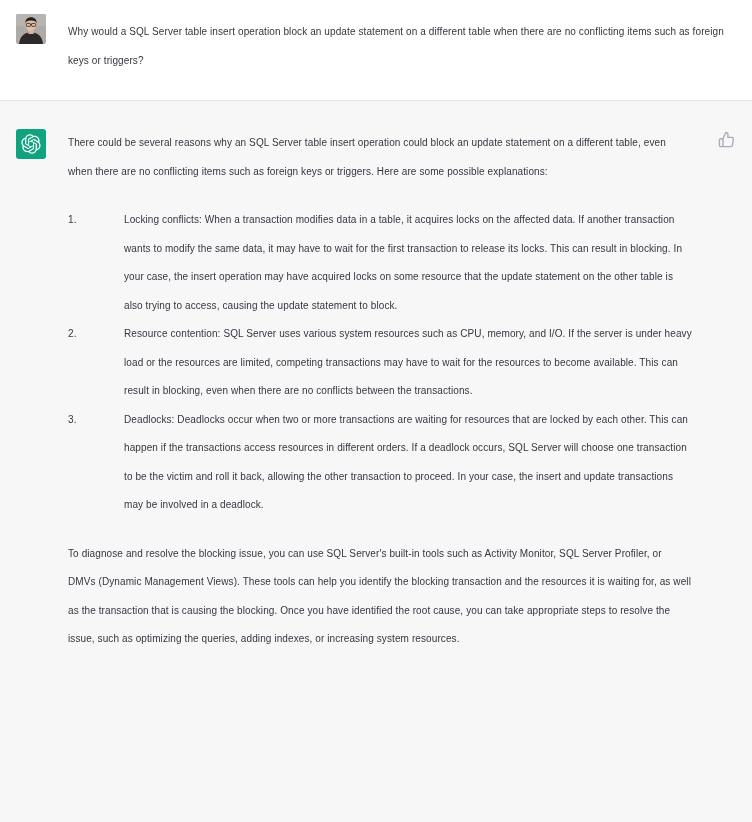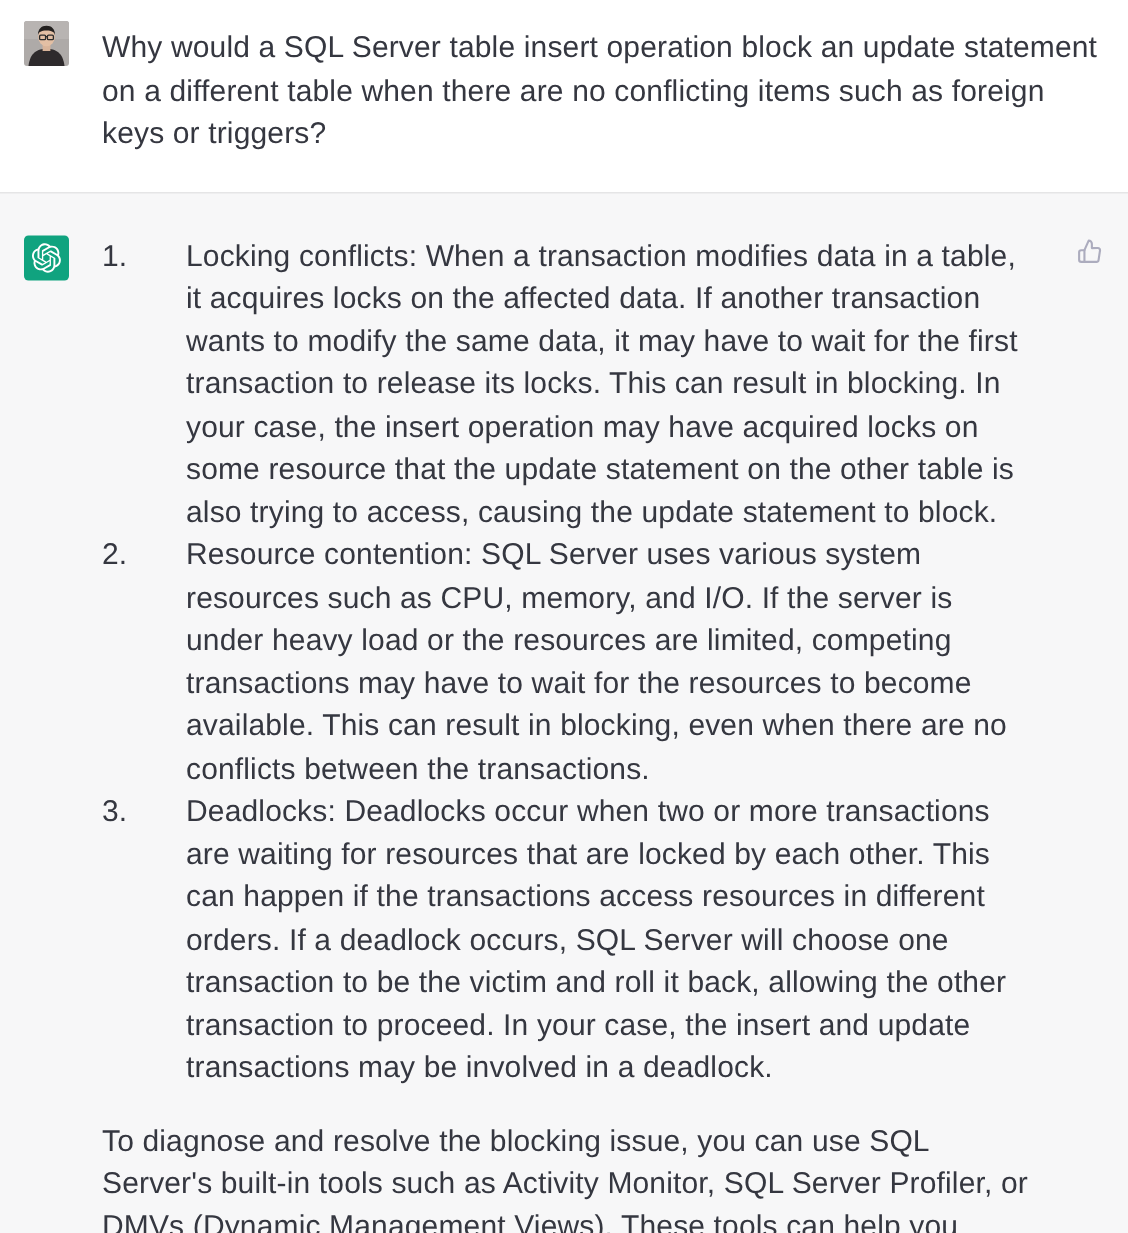--- a/index.html
+++ b/index.html
@@ -44,21 +44,21 @@
     display: flex;
     align-items: center;
     justify-content: center;
     margin-top: 2px;
   }
   .avatar.user-photo { margin-top: -2px; }
   .avatar svg { display: block; }
   .msg-body {
     flex: 1 1 auto;
     max-width: 672px;
-    font-size: 20px;
+    font-size: 10px;
     line-height: 28.5px;
     padding-top: 2px;
     letter-spacing: 0.1px;
   }
   .msg-body p { margin: 0 0 20px 0; }
   .msg-body p:last-child { margin-bottom: 0; }
   .msg-body .user-text { margin: 0; }
   .olist { margin: 0 0 20px 0; }
   .olist-item {
     display: flex;
@@ -114,20 +114,21 @@
   </div>
 
   <div class="message-row assistant">
     <div class="avatar bot">
       <svg width="20" height="20" viewBox="0 0 41 41" fill="#ffffff">
         <path d="M37.5324 16.8707C37.9808 15.5241 38.1363 14.0974 37.9886 12.6859C37.8409 11.2744 37.3934 9.91076 36.676 8.68622C35.6126 6.83404 33.9882 5.3676 32.0373 4.4985C30.0864 3.62941 27.9098 3.40259 25.8215 3.85078C24.8796 2.7893 23.7219 1.94125 22.4257 1.36341C21.1295 0.785575 19.7249 0.491269 18.3058 0.500197C16.1708 0.495044 14.0893 1.16803 12.3614 2.42214C10.6335 3.67624 9.34853 5.44666 8.6917 7.47815C7.30085 7.76286 5.98686 8.3414 4.8377 9.17505C3.68854 10.0087 2.73073 11.0782 2.02839 12.312C0.956464 14.1591 0.498905 16.2988 0.721698 18.4228C0.944492 20.5467 1.83612 22.5449 3.268 24.1293C2.81966 25.4759 2.66413 26.9026 2.81182 28.3141C2.95951 29.7256 3.40701 31.0892 4.12437 32.3138C5.18791 34.1659 6.8123 35.6322 8.76321 36.5013C10.7141 37.3704 12.8907 37.5973 14.9789 37.1492C15.9208 38.2107 17.0786 39.0587 18.3747 39.6366C19.6709 40.2144 21.0755 40.5087 22.4946 40.4998C24.6307 40.5054 26.7133 39.8321 28.4418 38.5772C30.1704 37.3223 31.4556 35.5506 32.1119 33.5179C33.5027 33.2332 34.8167 32.6547 35.9659 31.821C37.115 30.9874 38.0728 29.9178 38.7752 28.684C39.8458 26.8371 40.3023 24.6979 40.0789 22.5748C39.8556 20.4517 38.9639 18.4544 37.5324 16.8707ZM22.4978 37.8849C20.7443 37.8874 19.0459 37.2733 17.6994 36.1501C17.7601 36.117 17.8666 36.0586 17.936 36.016L25.9004 31.4156C26.1003 31.3019 26.2663 31.137 26.3813 30.9378C26.4964 30.7386 26.5563 30.5124 26.5549 30.2825V19.0542L29.9213 20.998C29.9389 21.0068 29.9541 21.0198 29.9656 21.0359C29.977 21.052 29.9842 21.0707 29.9867 21.0902V30.3889C29.9842 32.375 29.1946 34.2791 27.7909 35.6841C26.3872 37.0892 24.4838 37.8806 22.4978 37.8849ZM6.39227 31.0064C5.51397 29.4888 5.19742 27.7107 5.49804 25.9832C5.55718 26.0187 5.66048 26.0818 5.73461 26.1244L13.699 30.7248C13.8975 30.8408 14.1233 30.902 14.3532 30.902C14.583 30.902 14.8088 30.8408 15.0073 30.7248L24.731 25.1103V28.9979C24.7321 29.0177 24.7283 29.0376 24.7199 29.0556C24.7115 29.0736 24.6988 29.0893 24.6829 29.1012L16.6317 33.7497C14.9096 34.7416 12.8643 35.0097 10.9447 34.4954C9.02506 33.9811 7.38785 32.7263 6.39227 31.0064ZM4.29707 13.6194C5.17156 12.0998 6.55279 10.9364 8.19885 10.3327C8.19885 10.4013 8.19491 10.5228 8.19491 10.6071V19.808C8.19351 20.0378 8.25334 20.2638 8.36823 20.4629C8.48312 20.6619 8.64893 20.8267 8.84863 20.9404L18.5723 26.5542L15.206 28.4979C15.1894 28.5089 15.1703 28.5155 15.1505 28.5173C15.1307 28.5191 15.1107 28.516 15.0924 28.5082L7.04046 23.8557C5.32135 22.8601 4.06716 21.2235 3.55289 19.3046C3.03862 17.3858 3.30624 15.3413 4.29707 13.6194ZM31.955 20.0556L22.2312 14.4411L25.5976 12.4981C25.6142 12.4872 25.6333 12.4805 25.6531 12.4787C25.6729 12.4769 25.6928 12.4801 25.7111 12.4879L33.7631 17.1364C34.9967 17.849 36.0017 18.8982 36.6606 20.1613C37.3194 21.4244 37.6047 22.849 37.483 24.2684C37.3613 25.6878 36.8376 27.0432 35.9731 28.1759C35.1086 29.3086 33.9391 30.1717 32.6013 30.6641C32.6013 30.5947 32.6013 30.4733 32.6013 30.3889V21.188C32.6033 20.9586 32.5442 20.7328 32.4299 20.5338C32.3155 20.3348 32.1502 20.1698 31.955 20.0556ZM35.3055 15.0128C35.2464 14.9765 35.1431 14.9142 35.069 14.8717L27.1045 10.2712C26.906 10.1554 26.6803 10.0943 26.4504 10.0943C26.2206 10.0943 25.9948 10.1554 25.7963 10.2712L16.0726 15.8858V11.9982C16.0715 11.9783 16.0753 11.9585 16.0837 11.9405C16.0921 11.9225 16.1048 11.9068 16.1207 11.8949L24.1719 7.25025C25.4053 6.53903 26.8158 6.19376 28.2383 6.25482C29.6608 6.31589 31.0364 6.78077 32.2044 7.59508C33.3723 8.40939 34.2842 9.53945 34.8334 10.8531C35.3826 12.1667 35.5464 13.6095 35.3055 15.0128ZM14.2424 21.9419L10.8752 19.9981C10.8576 19.9893 10.8423 19.9763 10.8309 19.9602C10.8195 19.9441 10.8122 19.9254 10.8098 19.9058V10.6071C10.8107 9.18295 11.2173 7.78848 11.9819 6.58696C12.7466 5.38544 13.8377 4.42659 15.1275 3.82264C16.4173 3.21869 17.8524 2.99464 19.2649 3.1767C20.6775 3.35876 22.0089 3.93941 23.1034 4.85067C23.0427 4.88379 22.937 4.94215 22.8668 4.98473L14.9024 9.58517C14.7025 9.69878 14.5366 9.86356 14.4215 10.0626C14.3065 10.2616 14.2466 10.4877 14.2479 10.7175L14.2424 21.9419ZM16.071 17.9991L20.4018 15.4978L24.7325 17.9975V22.9985L20.4018 25.4983L16.071 22.9985V17.9991Z"></path>
       </svg>
     </div>
 
     <div class="msg-body">
+      <p>There could be several reasons why an SQL Server table insert operation could block an update statement on a different table, even when there are no conflicting items such as foreign keys or triggers. Here are some possible explanations:</p>
 
       <div class="olist">
         <div class="olist-item">
           <span class="olist-num">1.</span>
           <span class="olist-text">Locking conflicts: When a transaction modifies data in a table, it acquires locks on the affected data. If another transaction wants to modify the same data, it may have to wait for the first transaction to release its locks. This can result in blocking. In your case, the insert operation may have acquired locks on some resource that the update statement on the other table is also trying to access, causing the update statement to block.</span>
         </div>
         <div class="olist-item">
           <span class="olist-num">2.</span>
           <span class="olist-text">Resource contention: SQL Server uses various system resources such as CPU, memory, and I/O. If the server is under heavy load or the resources are limited, competing transactions may have to wait for the resources to become available. This can result in blocking, even when there are no conflicts between the transactions.</span>
         </div>

